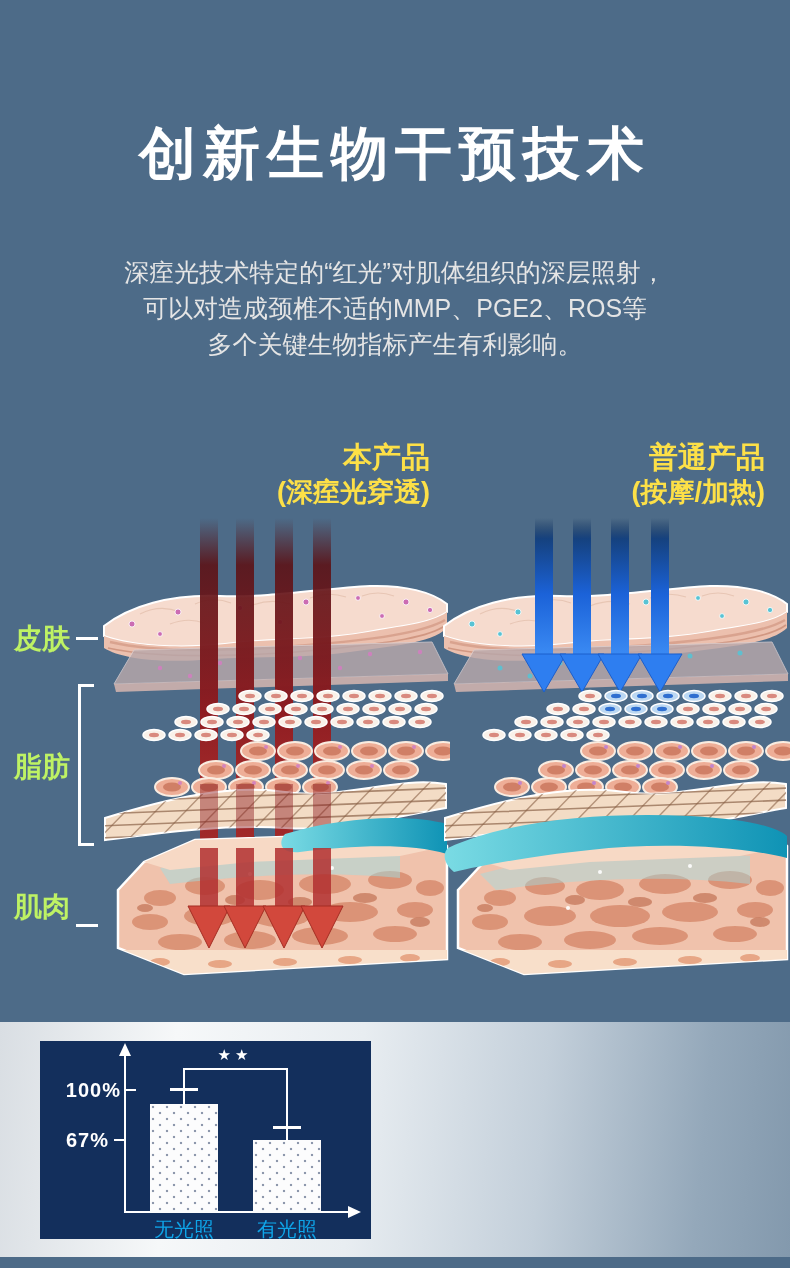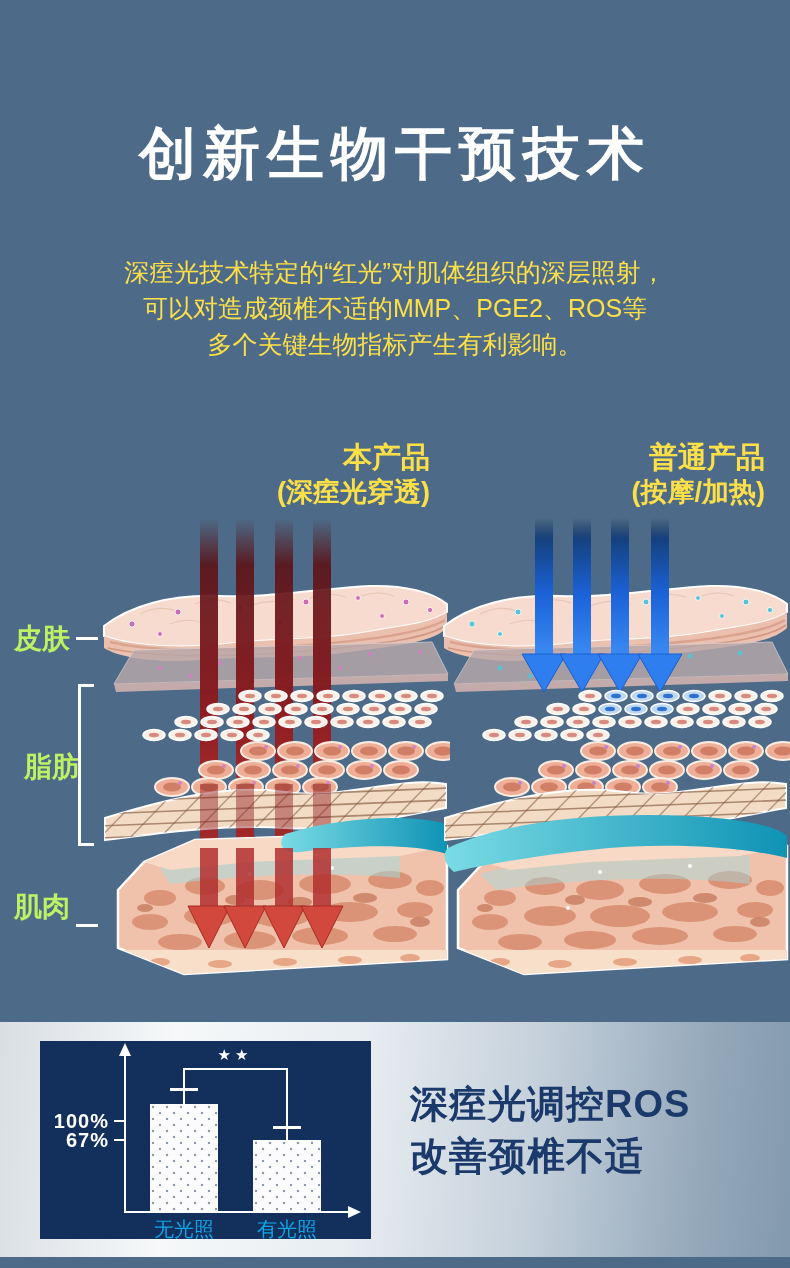--- a/index.html
+++ b/index.html
@@ -8,35 +8,35 @@
     background:#4d6b88;
     font-family:"Liberation Sans","DejaVu Sans",sans-serif;
     margin:0 auto;
   }
   
   .title1{position:absolute;left:0;top:48px;width:790px;text-align:center;
     color:#ffffff;font-size:63px;font-weight:800;letter-spacing:1px;}
   .title2{position:absolute;left:0;top:116px;width:790px;text-align:center;
     color:#ffffff;font-size:57px;font-weight:800;letter-spacing:7px;}
   .desc{position:absolute;left:0;top:254px;width:790px;text-align:center;
-    color:#fde047;font-size:25px;line-height:36px;font-weight:400;}
+    color:#e5e5e5;font-size:25px;line-height:36px;font-weight:400;}
   
   .col-head{position:absolute;top:440px;width:330px;text-align:right;color:#fde047;}
   .col-head .t{font-size:29px;font-weight:800;line-height:35px;}
   .col-head .s{font-size:27px;font-weight:800;line-height:34px;}
   .col-head.left{left:100px;}
   .col-head.right{left:435px;}
   
   .col-svg{position:absolute;top:518px;width:350px;height:470px;}
   .col-svg.left{left:100px;}
   .col-svg.right{left:440px;}
   
   .layer-label{position:absolute;color:#bef264;font-size:28px;font-weight:800;}
   .lab-skin{left:14px;top:620px;}
-  .lab-fat{left:24px;top:748px;font-family:Liberation Serif, serif;}
+  .lab-fat{left:14px;top:748px;font-family:Liberation Serif, serif;}
   .lab-muscle{left:14px;top:888px;}
   .tick-dash{position:absolute;width:22px;height:3px;background:#ffffff;}
   .dash-skin{left:76px;top:637px;}
   .dash-muscle{left:76px;top:924px;}
   .fat-bracket{position:absolute;left:78px;top:684px;width:13px;height:156px;
     border-left:3px solid #ffffff;border-top:3px solid #ffffff;border-bottom:3px solid #ffffff;}
   
   .result-card{position:absolute;left:0;top:1022px;width:790px;height:235px;
     background:linear-gradient(95deg,#d9dee3 0%,#f6f8f9 22%,#e8edf1 45%,#c3cfda 68%,#94a8ba 88%,#8399ad 100%);}
   .chart-panel{position:absolute;left:40px;top:19px;width:331px;height:198px;background:#132f5c;}
@@ -585,21 +585,21 @@
     </g>
   </svg>
 
   <section class="result-card">
     <div class="chart-panel" style="background: rgb(19, 47, 92);">
       <div class="y-arrow"></div>
       <div class="axis y-axis"></div>
       <div class="axis x-axis"></div>
       <div class="x-arrow"></div>
 
-      <div class="ytick" style="top: 70px;">
+      <div class="ytick" style="top: 39px; margin-left: 12px;">
         <span class="tl">100%</span>
         <span class="tm"></span>
       </div>
       <div class="ytick" style="top: 89px;">
         <span class="tl">67%</span>
         <span class="tm"></span>
       </div>
 
       <div class="bar bar0" style="height: 109px;"></div>
       <div class="bar bar1" style="height: 73px;"></div>
@@ -609,19 +609,15 @@
       <div class="ebar-v ebar-v1"></div>
       <div class="ebar-cap ebar-cap1"></div>
 
       <div class="sig-line"></div>
       <div class="sig-stars">★★</div>
 
       <div class="cat cat0">无光照</div>
       <div class="cat cat1">有光照</div>
     </div>
 
-    <div class="result-text">
-      <div>深痓光调控ROS</div>
-      <div>改善颈椎不适</div>
-    </div>
   </section>
 
 </div>
 
 </body></html>

